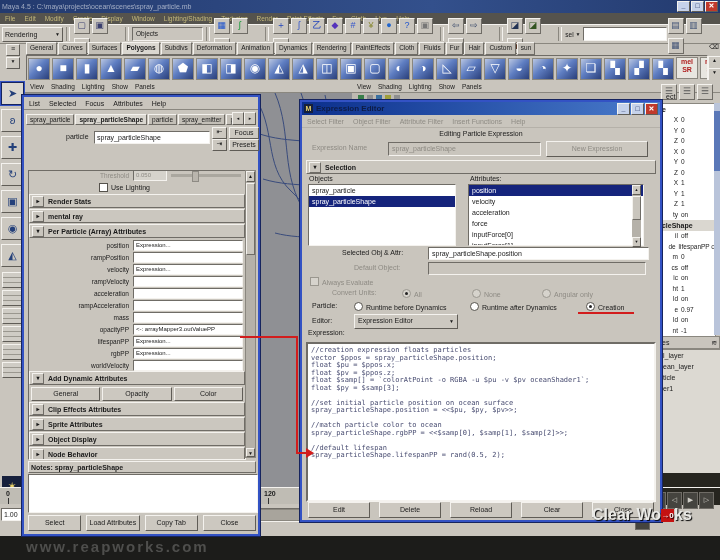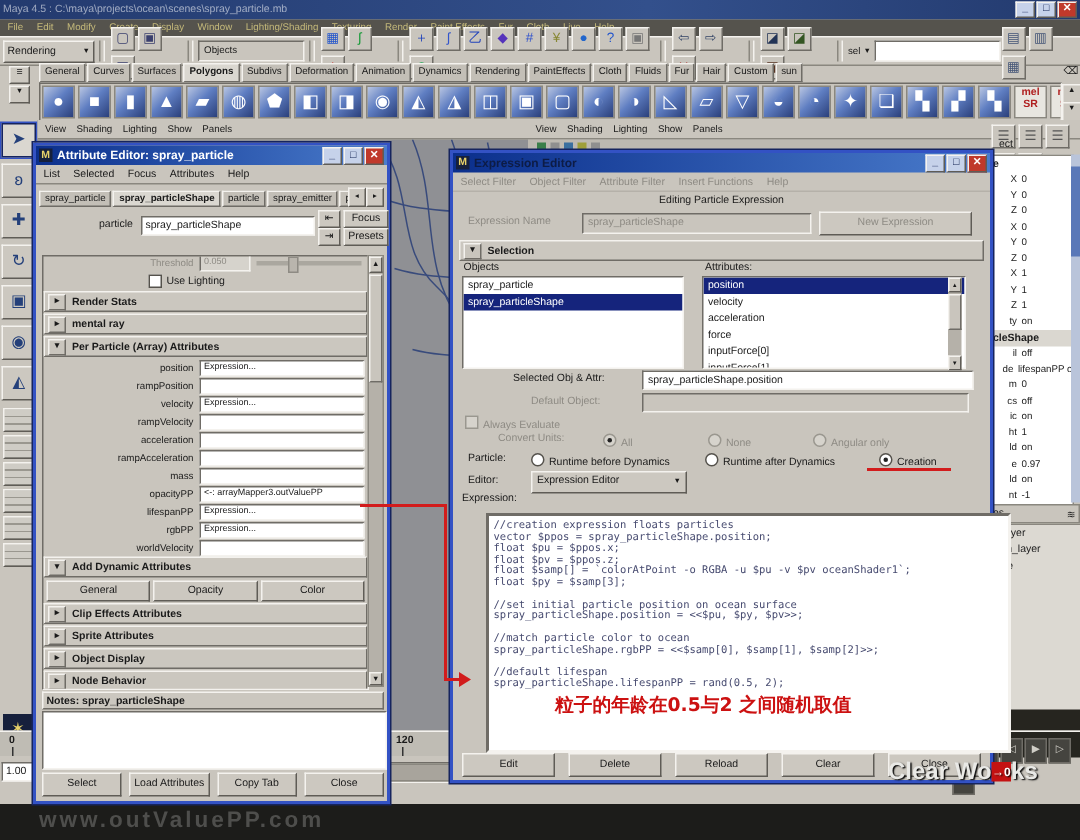--- a/index.html
+++ b/index.html
@@ -331,34 +331,26 @@
   <div class="sunkg" style="position:absolute;left:28px;top:4px;width:496px;height:12px">
     <div style="background:#a8a49c;height:10px;margin:0 40px;border:1px solid #8a877f"></div>
   </div>
   <div class="sunken f6" style="position:absolute;left:528px;top:4px;width:44px;height:11px;line-height:11px;padding-left:2px">0.00</div>
   <div class="sunken f6" style="position:absolute;left:576px;top:4px;width:44px;height:11px;line-height:11px;padding-left:2px">0.00</div>
   <div class="btn" style="position:absolute;left:624px;top:4px;width:14px;height:12px;font-size:5px;line-height:12px">▼</div>
 </div>
 <div class="abs" style="left:634px;top:488px;width:86px;height:17px;background:#26251f;z-index:6"><span class="pbtn">⏮</span><span class="pbtn">◀</span><span class="pbtn">◁</span><span class="pbtn">▶</span><span class="pbtn">▷</span><span class="pbtn">⏭</span></div>
 
 <div class="abs" style="left:0;top:536px;width:720px;height:24px;background:#1c1c1a"></div>
-<div class="abs" style="left:26px;top:538px;font-size:15px;font-weight:bold;letter-spacing:2px;color:#4e4e4c">www.outValuePP.com</div>
+<div class="abs" style="left:26px;top:538px;font-size:15px;font-weight:bold;letter-spacing:2px;color:#4e4e4c">www.reapworks.com</div>
 <div class="abs" style="left:592px;top:506px;z-index:70;font-size:16px;font-weight:bold;color:#e9e9e6;text-shadow:1px 1px 1px #000;white-space:nowrap">
   <span>Clear Wo</span><span style="display:inline-block;background:#c41212;color:#fff;font-size:8px;width:13px;height:13px;line-height:13px;text-align:center;vertical-align:2px">→0</span><span>ks</span>
 </div>
 
 <div class="abs winframe" style="left:22px;top:95px;width:238px;height:441px;z-index:10">
-  <div class="ttl">
-    <span style="width:9px;height:9px;background:#16203c;color:#e8d26a;font-size:7px;line-height:9px;text-align:center;font-weight:bold;margin-right:3px">M</span>
-    <span style="overflow:hidden;white-space:nowrap">Attribute Editor: spray_particle</span>
-    <span style="flex:1"></span>
-    <span class="winbtn">_</span>
-    <span class="winbtn">□</span>
-    <span class="winbtn close">✕</span>
-  </div>
   <div class="menu-row" style="height:12px;border-bottom:1px solid #8a877f">
       <span class="mi">List</span>
       <span class="mi">Selected</span>
       <span class="mi">Focus</span>
       <span class="mi">Attributes</span>
       <span class="mi">Help</span>
     </div>
   <div style="display:flex;align-items:flex-end;height:15px;padding-left:2px;overflow:hidden">
     <div style="display:flex;gap:1px;overflow:hidden;width:206px">
         <span class="tab">spray_particle</span>
@@ -569,37 +561,36 @@
       <span class="f7" style="position: absolute; top: 2px; white-space: nowrap; left: 284px;"><span class="radio on"></span>Creation</span>
     </div>
   <div style="position:relative;height:16px">
     <span class="f7" style="position:absolute;left:10px;top:4px">Editor:</span>
     <div class="btn" style="position:absolute;left:52px;top:1px;width:96px;height:13px;line-height:12px;display:flex;justify-content:space-between;padding:0 3px">
       <span>Expression Editor</span>
         <span style="font-size:5px">▼</span>
     </div>
   </div>
   <div class="f7" style="padding-left:6px;height:11px">Expression:</div>
-  <div class="sunken" style="position:absolute;left:22px;top:240px;width:346px;height:156px;border-width:2px;overflow:hidden">
+  <div class="sunken" style="position:absolute;left:4px;top:240px;width:346px;height:156px;border-width:2px;overflow:hidden">
     <pre style="font-family:'DejaVu Sans Mono',monospace;font-size:7px;line-height:7.5px;color:#474b70;padding:3px">//creation expression floats particles
 vector $ppos = spray_particleShape.position;
 float $pu = $ppos.x;
 float $pv = $ppos.z;
 float $samp[] = `colorAtPoint -o RGBA -u $pu -v $pv oceanShader1`;
 float $py = $samp[3];
 
 //set initial particle position on ocean surface
 spray_particleShape.position = &lt;&lt;$pu, $py, $pv&gt;&gt;;
 
 //match particle color to ocean
 spray_particleShape.rgbPP = &lt;&lt;$samp[0], $samp[1], $samp[2]&gt;&gt;;
 
 //default lifespan
 spray_particleShape.lifespanPP = rand(0.5, 2);</pre>
-    <div style="position:absolute;left:44px;top:118px;color:#cc1111;font-size:12.5px;font-weight:bold;font-family:'DejaVu Sans',sans-serif">粒子的年龄在0.5与2 之间随机取值</div>
   </div>
   <div class="abs" id="ee-buttons" style="left:6px;top:400px;width:346px;display:flex;gap:9px">
       <div class="btn" style="flex: 1 1 0%; height: 14px; line-height: 13px;">Edit</div>
       <div class="btn" style="flex: 1 1 0%; height: 14px; line-height: 13px;">Delete</div>
       <div class="btn" style="flex: 1 1 0%; height: 14px; line-height: 13px;">Reload</div>
       <div class="btn" style="flex: 1 1 0%; height: 14px; line-height: 13px;">Clear</div>
       <div class="btn" style="flex: 1 1 0%; height: 14px; line-height: 13px;">Close</div>
     </div>
 </div>
 

